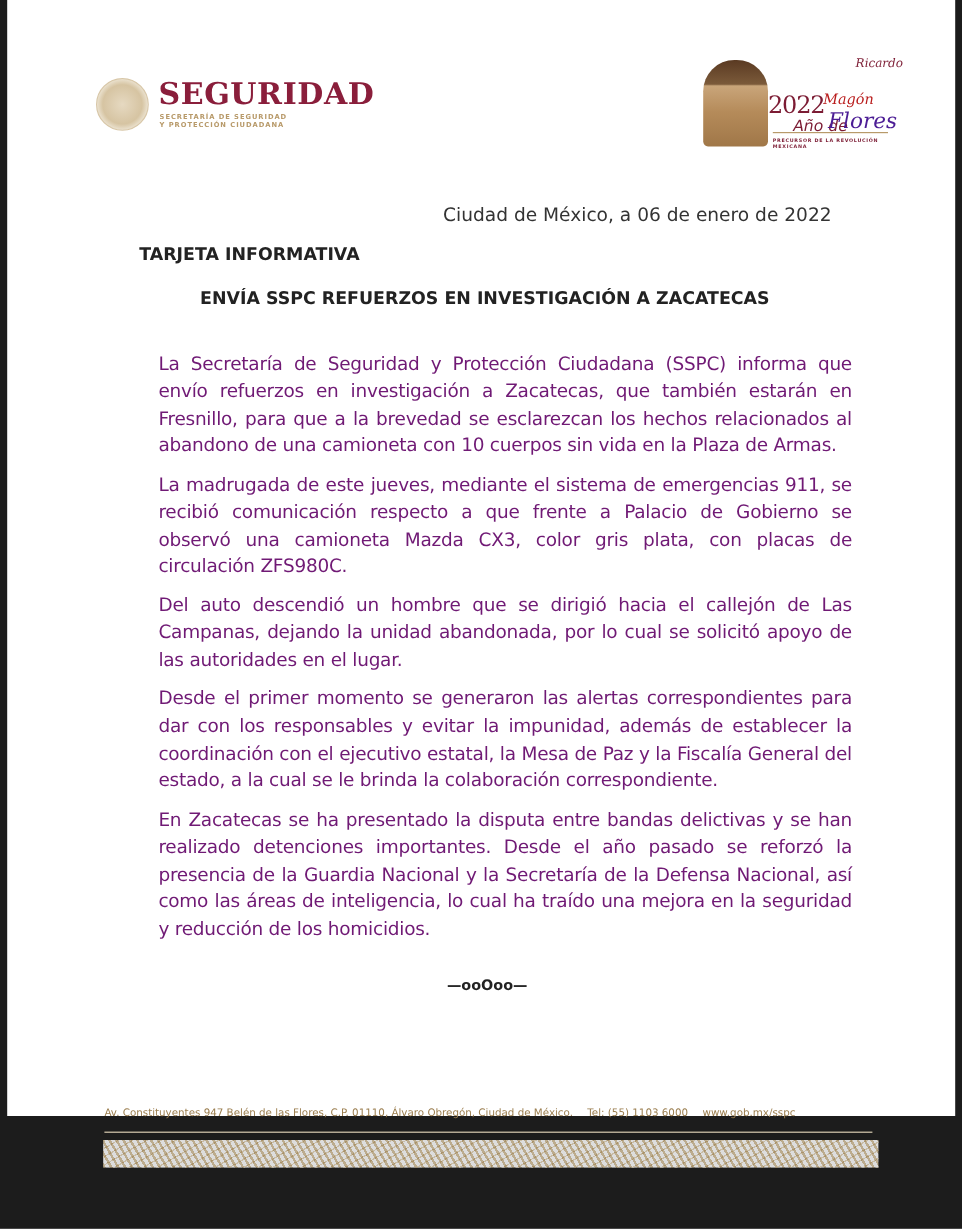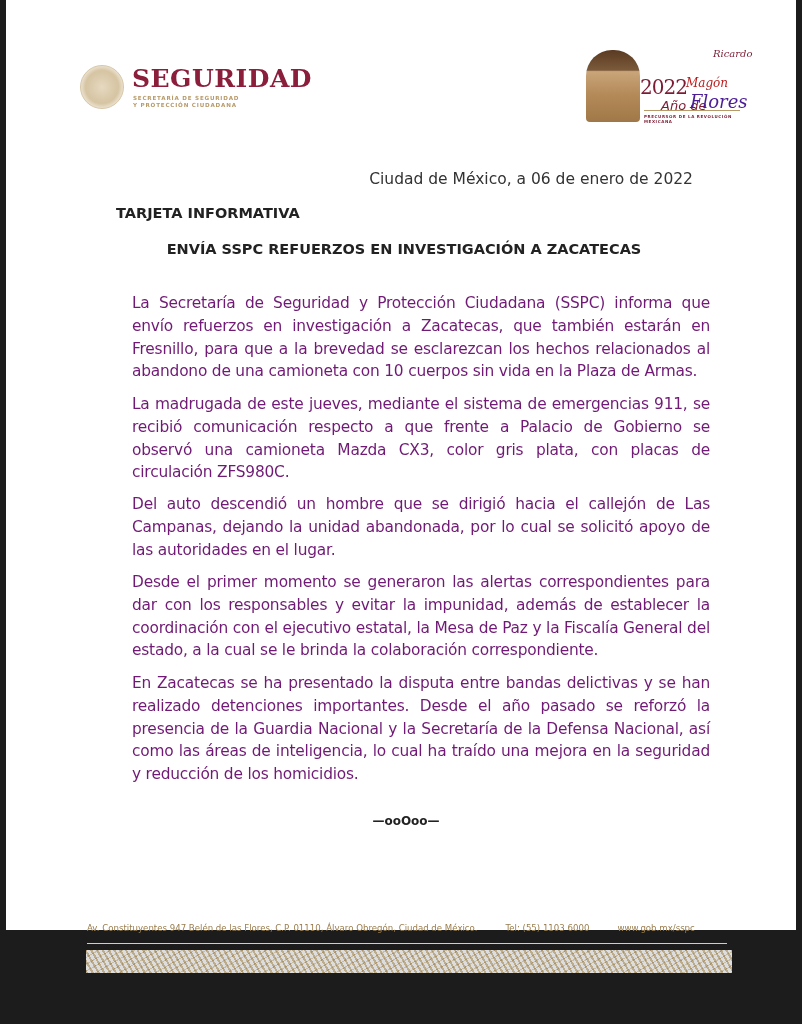--- a/index.html
+++ b/index.html
@@ -47,21 +47,21 @@
     .subtitle { position: absolute; left: 108px; top: 241px; width: 580px; text-align: center; font-weight: bold; font-size: 14.5px; color: #222; }
     .para {
       position: absolute; left: 110px; width: 578px; font-size: 15.4px; line-height: 22.8px;
       text-align: justify; color: #701a75; margin: 16px; letter-spacing: -0.2px;
     }
     .p1 { top: 276px; } .p2 { top: 377px; } .p3 { top: 477px; } .p4 { top: 555px; } .p5 { top: 656px; }
     .closing { position: absolute; left: 110px; top: 814px; width: 580px; text-align: center; font-weight: bold; font-size: 12px; color: #222; }
 
     .footer-text {
       position: absolute; left: 81px; top: 923px; width: 640px; font-size: 8.6px; color: #9a7d4e;
-      display: flex; gap: 28px; white-space: nowrap;
+      display: flex; gap: 12px; white-space: nowrap;
     }
     .footer-text .addr { flex: 0 0 auto; }
     .footer-rule { position: absolute; left: 81px; top: 943px; width: 640px; height: 1px; background: #d9ccb2; }
     .pattern {
       position: absolute; left: 80px; top: 950px; width: 646px; height: 23px;
       background: repeating-linear-gradient(60deg, #d8c6a2 0 2px, #ffffff 2px 5px),
                   repeating-linear-gradient(-30deg, #e6d8bd 0 1px, transparent 1px 6px);
       background-blend-mode: multiply; opacity: 0.85;
     }
   </style>

